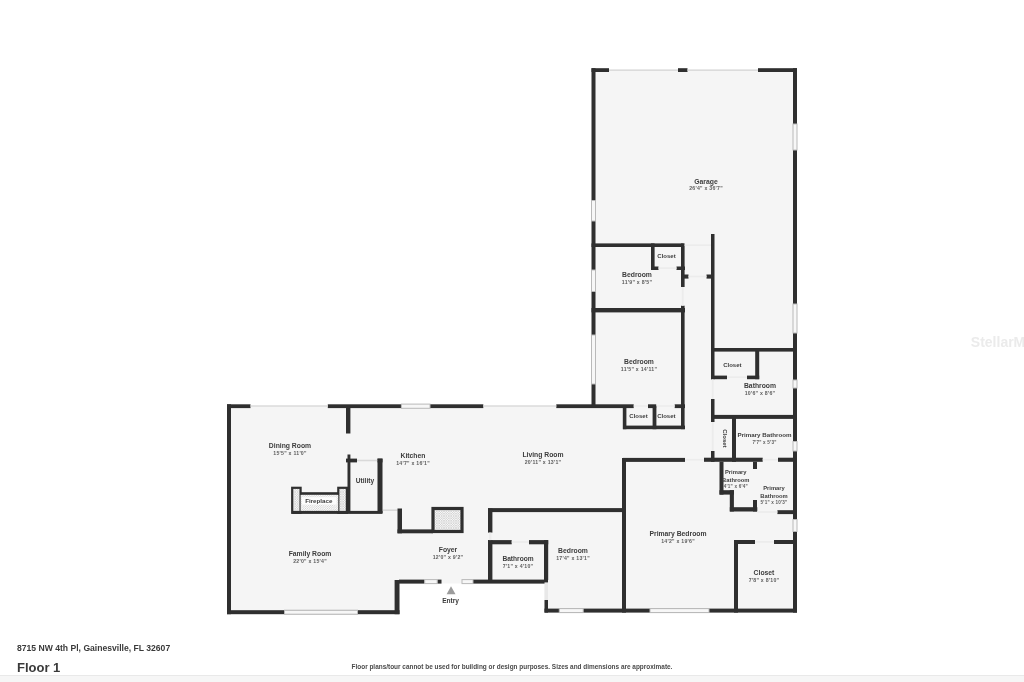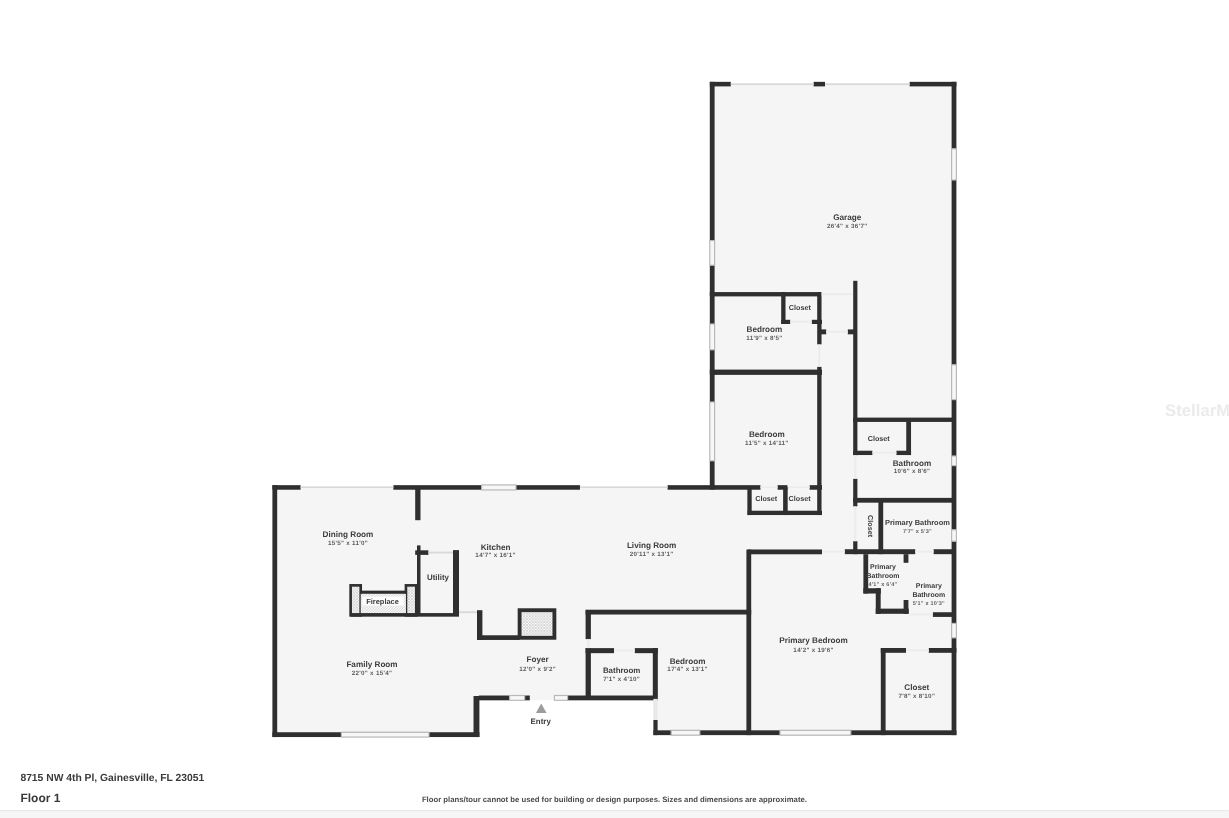--- a/index.html
+++ b/index.html
@@ -1,21 +1,21 @@
 <!DOCTYPE html>
 <html><head>
 <meta charset="utf-8">
 <style>
   html,body { margin:0; padding:0; width:1024px; height:682px; background:#ffffff; overflow:hidden;
     font-family:"Liberation Sans", sans-serif; }
   body { opacity:0.999; }
   #plan, .addr, .floor, .disc { transform: translateZ(0); will-change: transform; }
   #plan { position:absolute; left:0; top:0; }
   .addr { position:absolute; left:17px; top:643px; font-size:8.6px; font-weight:bold; color:#3a3a3a; }
-  .floor { position:absolute; left:17px; top:660px; font-size:10px; font-weight:bold; color:#3a3a3a; }
+  .floor { position:absolute; left:17px; top:660px; font-size:13px; font-weight:bold; color:#3a3a3a; }
   .disc { position:absolute; left:0; top:663px; width:1024px; text-align:center; font-size:6.45px; font-weight:bold; color:#4a4a4a; }
   .bar { position:absolute; left:0; top:675.3px; width:1024px; height:6.7px; background:#f6f6f6; border-top:1px solid #e9e9e9; box-sizing:border-box; }
 </style>
 </head>
 <body>
 <svg id="plan" width="1024" height="682" viewBox="0 0 1024 682">
 <defs>
 <pattern id="hf" width="2.2" height="2.2" patternUnits="userSpaceOnUse">
   <rect width="2.2" height="2.2" fill="#fbfbfb"></rect>
   <path d="M0 2.2 L2.2 0" stroke="#c2c2c2" stroke-width="0.6"></path>
@@ -186,16 +186,16 @@
 <text x="518" y="567.5" font-size="5.2" font-weight="bold" fill="#5d5d5d" text-anchor="middle" letter-spacing="0.25">7'1" x 4'10"</text>
 <text x="573" y="553" font-size="6.8" font-weight="bold" fill="#3c3c3c" text-anchor="middle">Bedroom</text>
 <text x="573" y="559.5" font-size="5.2" font-weight="bold" fill="#5d5d5d" text-anchor="middle" letter-spacing="0.25">17'4" x 13'1"</text>
 <text x="678" y="536" font-size="6.8" font-weight="bold" fill="#3c3c3c" text-anchor="middle">Primary Bedroom</text>
 <text x="678" y="543" font-size="5.2" font-weight="bold" fill="#5d5d5d" text-anchor="middle" letter-spacing="0.25">14'2" x 19'6"</text>
 <text x="764" y="575" font-size="6.8" font-weight="bold" fill="#3c3c3c" text-anchor="middle">Closet</text>
 <text x="764" y="582" font-size="5.2" font-weight="bold" fill="#5d5d5d" text-anchor="middle" letter-spacing="0.25">7'8" x 8'10"</text>
 <text x="450.6" y="603.3" font-size="6.6" font-weight="bold" fill="#3c3c3c" text-anchor="middle">Entry</text>
 <text x="1007" y="346.5" font-size="14" font-weight="bold" fill="#ebebeb" text-anchor="middle">StellarMLS</text>
 </svg>
-<div class="addr">8715 NW 4th Pl, Gainesville, FL 23051</div>
+<div class="addr">8715 NW 4th Pl, Gainesville, FL 32607</div>
 <div class="floor">Floor 1</div>
 <div class="disc">Floor plans/tour cannot be used for building or design purposes. Sizes and dimensions are approximate.</div>
 <div class="bar"></div>
 
 </body></html>

